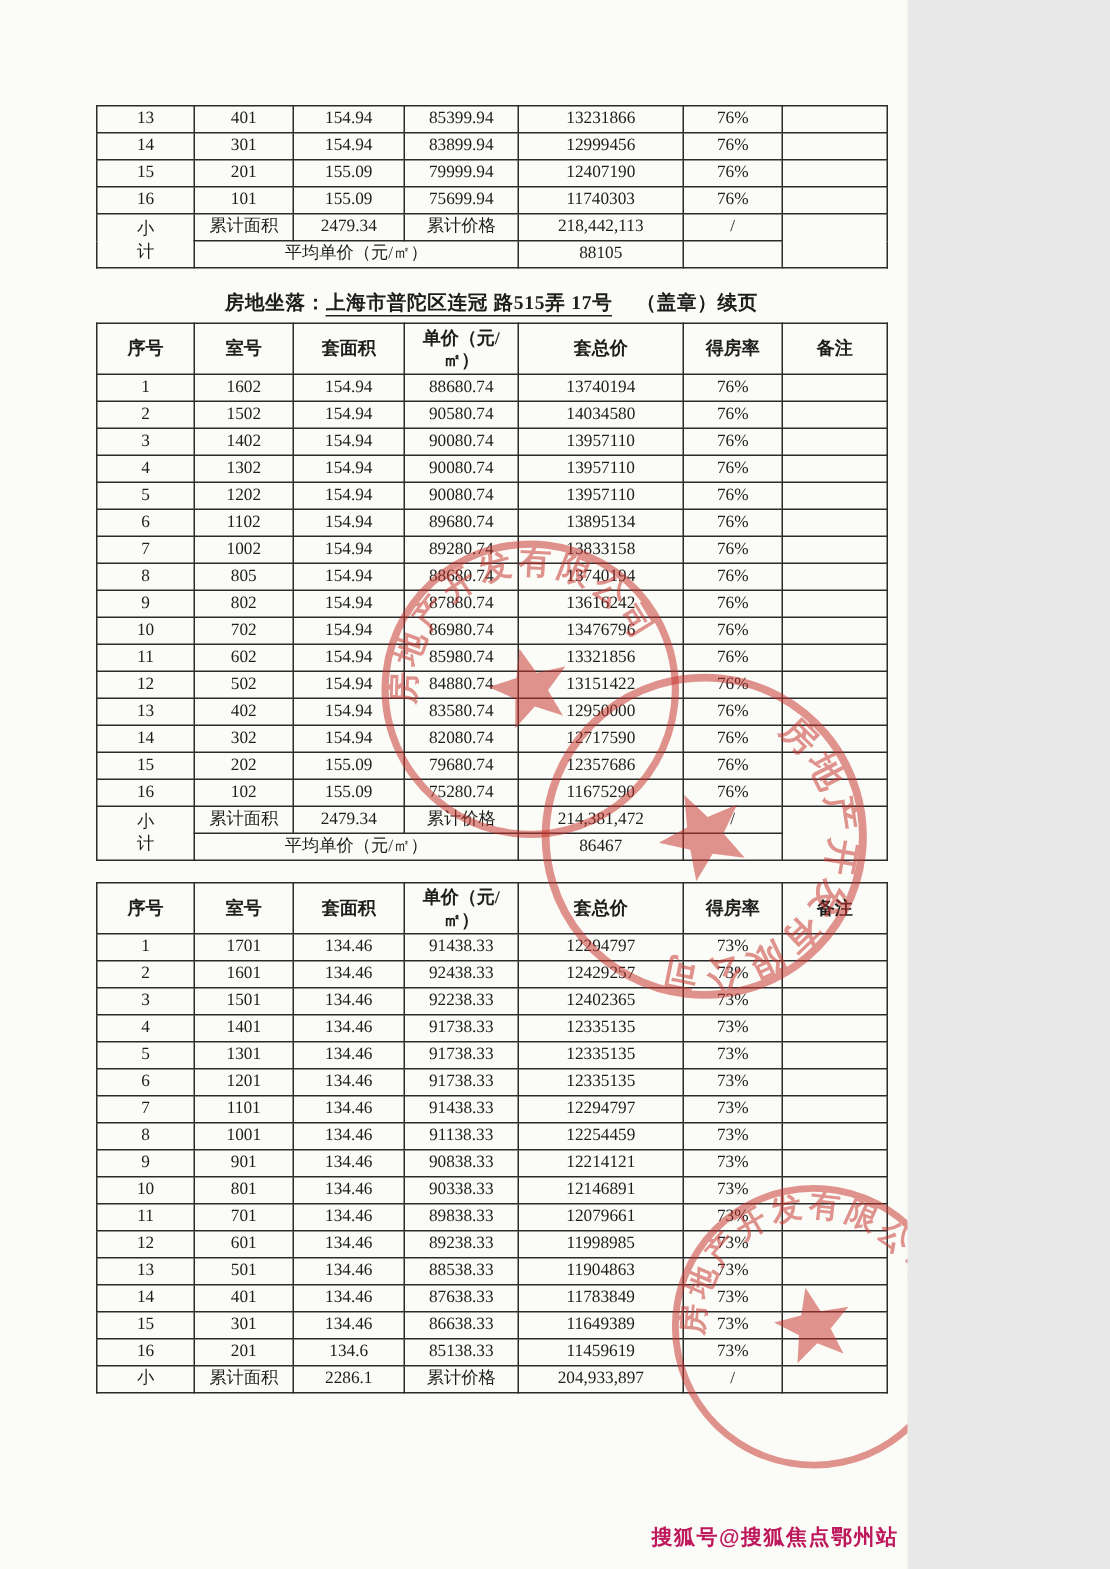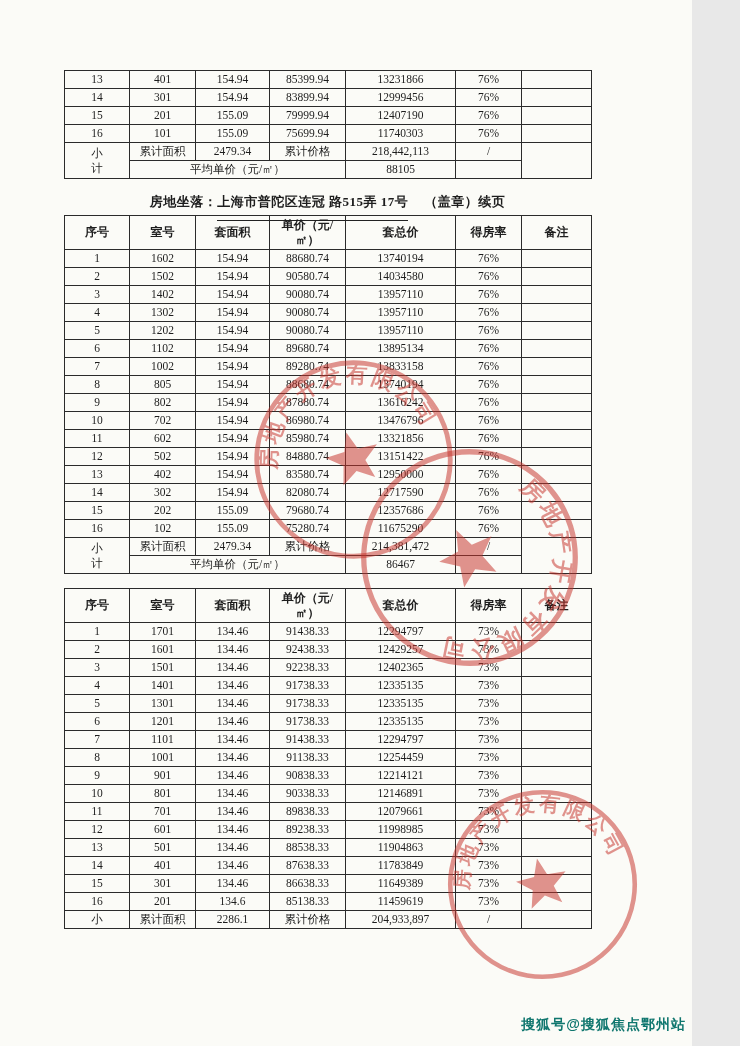--- a/index.html
+++ b/index.html
@@ -1,50 +1,50 @@
 <!DOCTYPE html>
 <html style="--seal: #c7342c; --bg: #fbfbf7;"><head>
 <meta charset="utf-8">
 <style>
   :root { --seal:#c7342c; --bg:#fbfbf7; --ink:#1d1d1d; --line:#2b2b2b; }
   * { margin:0; padding:0; box-sizing:border-box; }
   html,body { width:740px; }
   body { font-family:"Liberation Serif","DejaVu Serif",serif; background:#e8e8e8; }
   .page {
-    position:relative; width:692px; height:1046px; background:var(--bg);
+    position:relative; width:605px; height:1046px; background:var(--bg);
     overflow:hidden; color:var(--ink);
   }
   .content { padding:70px 0 0 64px; }
   table { border-collapse:collapse; table-layout:fixed; width:527px; background:transparent; }
   col.c1{width:65px} col.c2{width:66px} col.c3{width:74px} col.c4{width:76px}
   col.c5{width:110px} col.c6{width:66px} col.c7{width:70px}
   td,th {
     border:1px solid var(--line); font-size:11.5px; text-align:center;
     height:18px; padding:0 2px; overflow:hidden; white-space:pre-line;
     line-height:1.25; color:var(--ink);
   }
   thead th { height:34px; font-weight:bold; font-size:12px; }
   .tbl-section { margin-top:0; }
   .tbl-section + .tbl-section { margin-top:14px; }
   .tbl-title {
     width:527px; text-align:center; font-weight:bold; font-size:13px;
     margin-bottom:4px; letter-spacing:0.5px;
   }
-  .tbl-title .addr { border-bottom:1.5px solid #222; padding-bottom:11px; }
+  .tbl-title .addr { border-bottom:1.5px solid #222; padding-bottom:1px; }
   .tbl-title .suffix { margin-left:16px; }
   .stamp { position:absolute; pointer-events:none; opacity:.52; }
   .stamp .ring { fill:none; stroke:var(--seal); stroke-width:4.5px; }
   .stamp .seal-text { fill:var(--seal); font-size:20px; letter-spacing:3px; font-weight:bold; }
   .stamp .star { fill:var(--seal); }
   .stamp-a { left:246px; top:352px; width:215px; height:215px; transform:rotate(-15deg); }
   .stamp-b { left:352px; top:440px; width:235px; height:235px; transform:rotate(118deg); }
   .stamp-c { left:440px; top:782px; width:205px; height:205px; transform:rotate(-12deg); }
   .watermark {
     position:absolute; right:6px; bottom:12px; font-size:14px; font-weight:bold;
-    color:#0f766e; letter-spacing:1px; font-family:"Liberation Sans","DejaVu Sans",sans-serif;
+    color:#be185d; letter-spacing:1px; font-family:"Liberation Sans","DejaVu Sans",sans-serif;
   }
 </style>
 </head>
 <body>
 
 <div class="page">
   <div class="content">
 
     <section class="tbl-section">
       <table>

